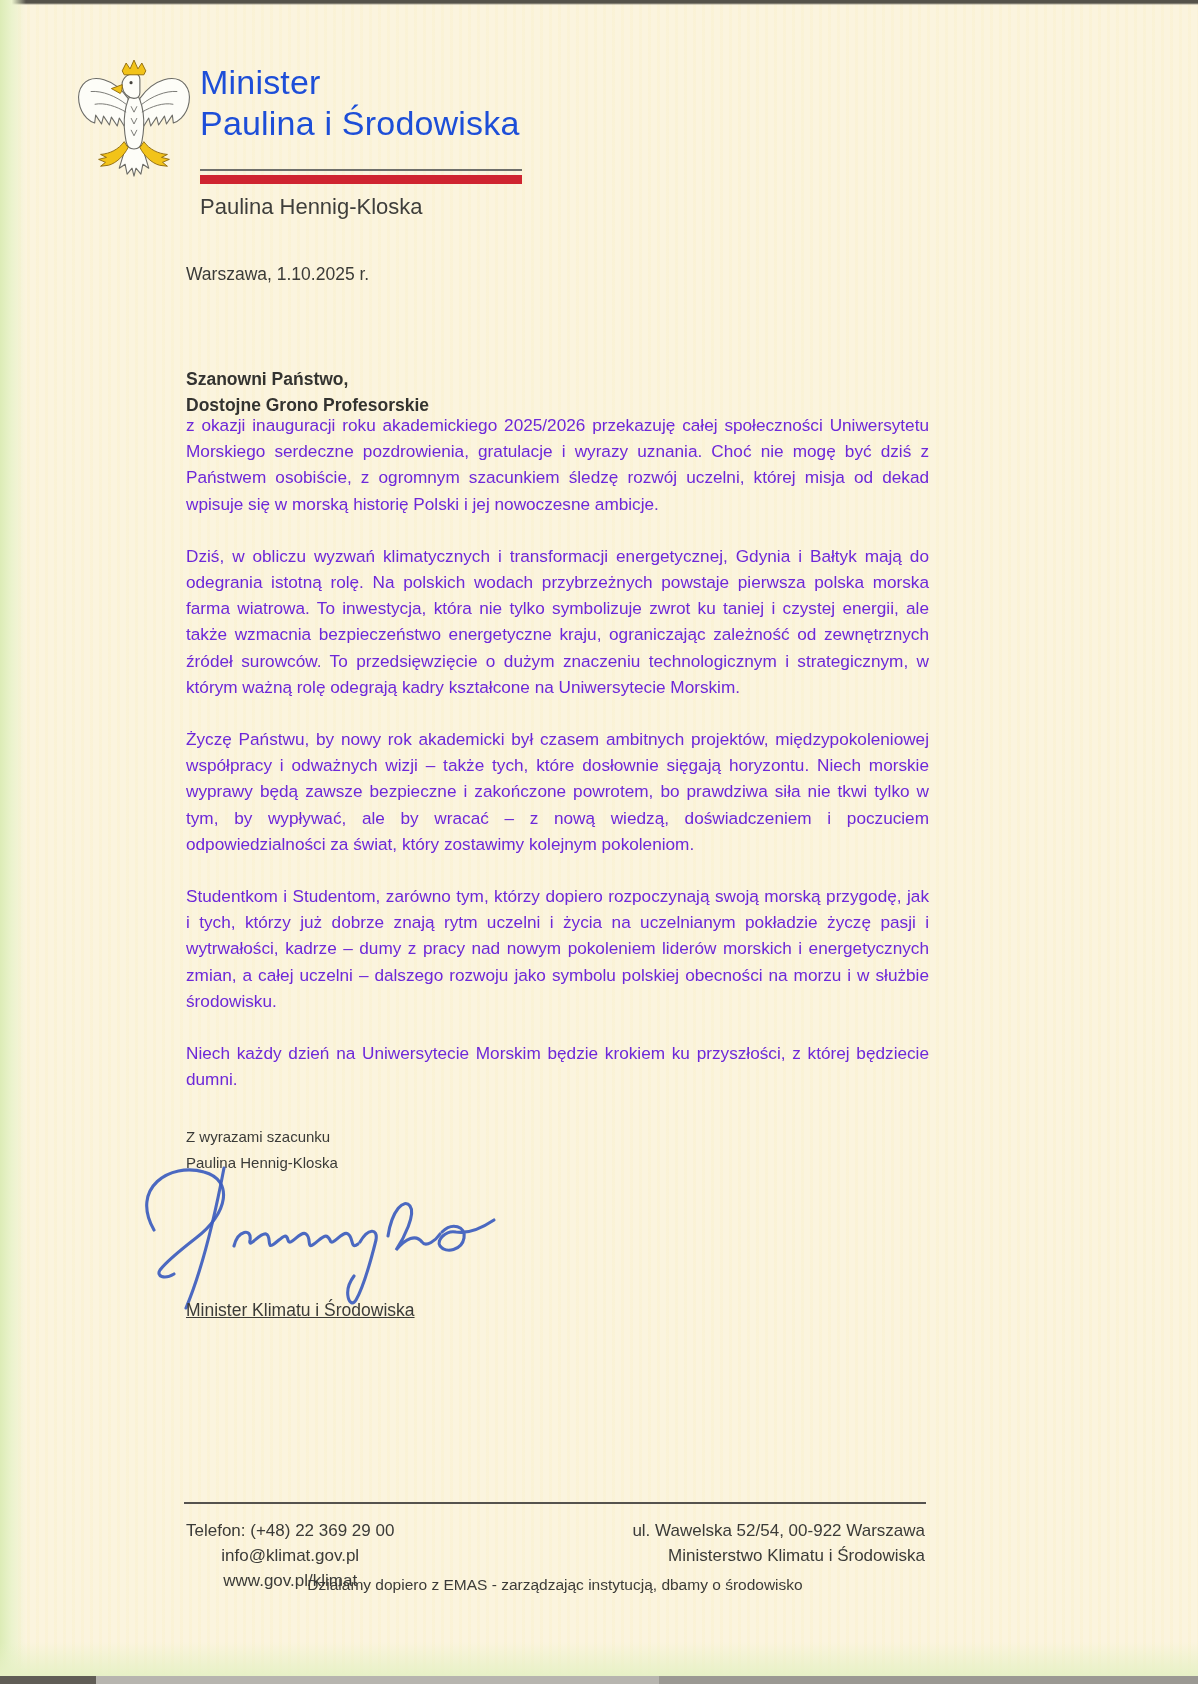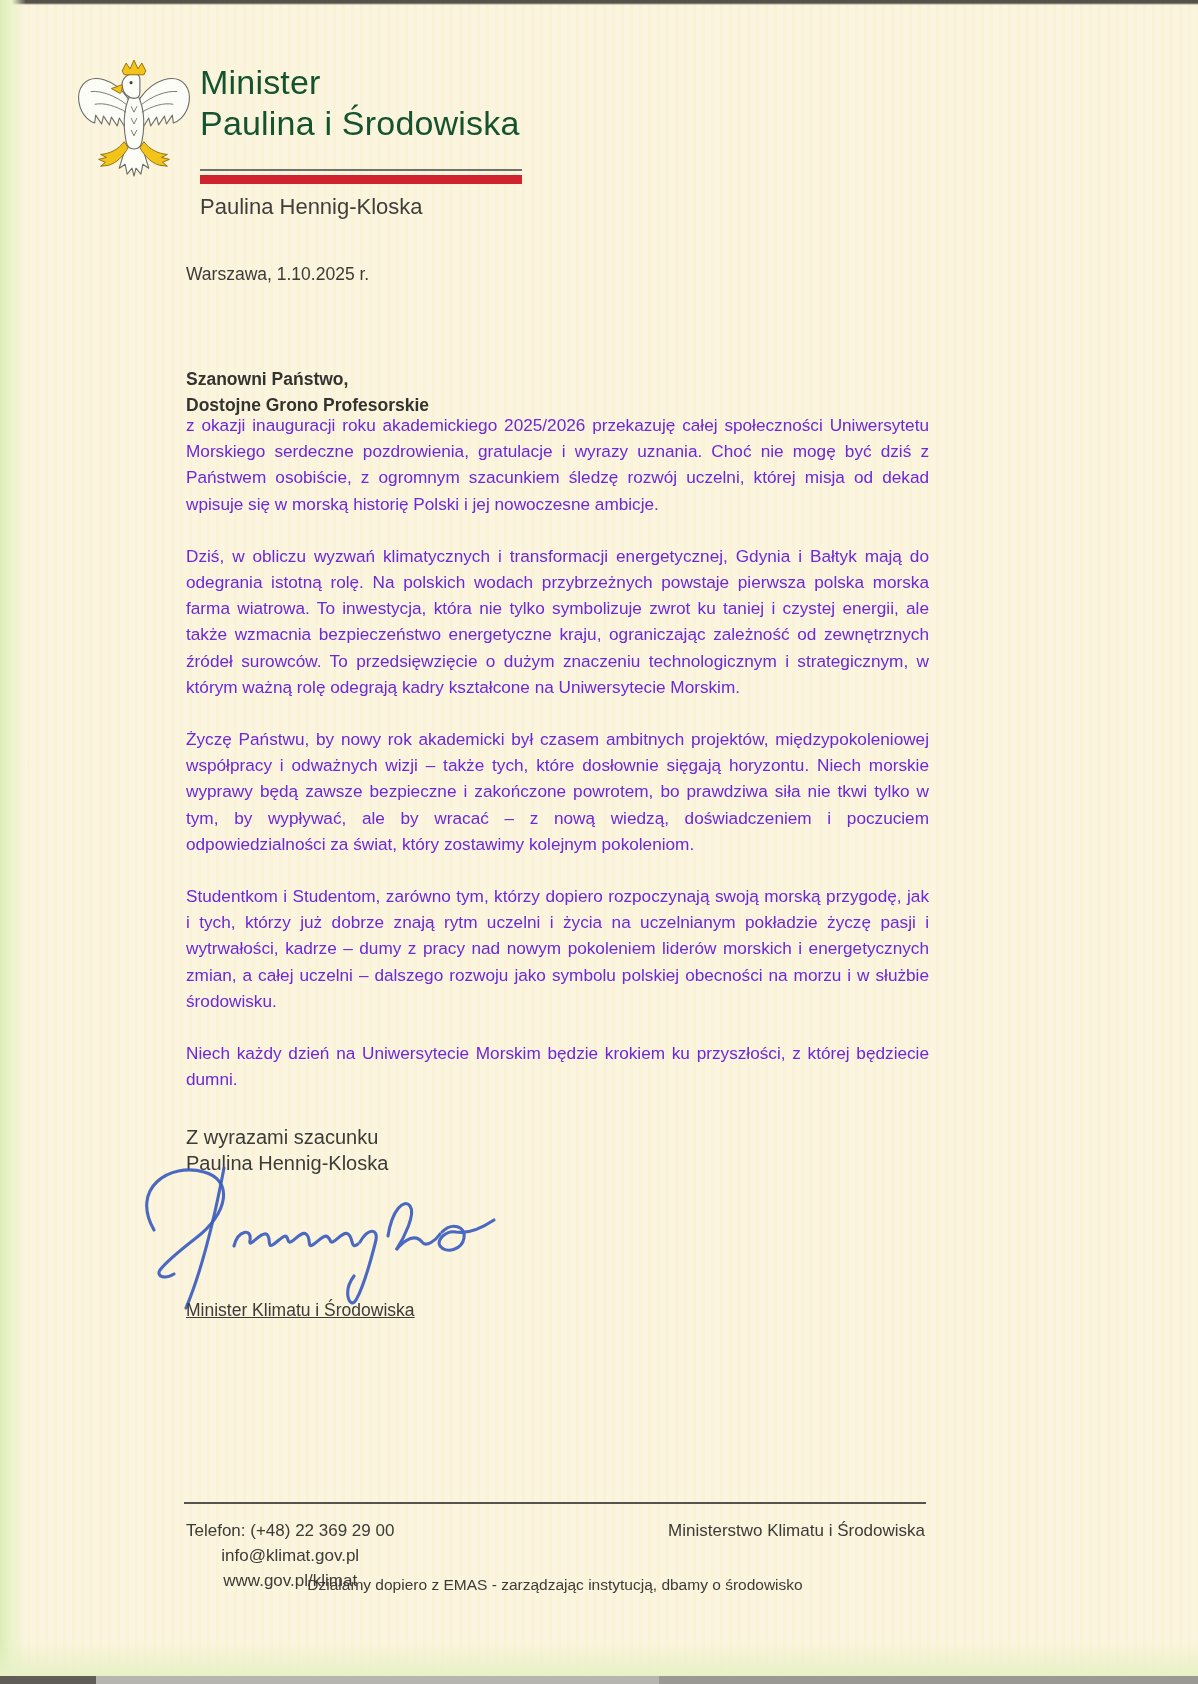--- a/index.html
+++ b/index.html
@@ -23,33 +23,33 @@
     background:linear-gradient(to right,#dcecb6 0%,#ebf3cd 45%,rgba(251,244,222,0) 100%);}
   .edge-bottom-green{position:absolute;left:0;bottom:8px;width:100%;height:34px;
     background:linear-gradient(to top,#e7f1c6,rgba(231,241,198,0));}
   .edge-bottom{position:absolute;left:0;bottom:0;width:100%;height:8px;
     background:linear-gradient(to right,#605d56 0 8%,#b7b5af 8% 55%,#9b9993 55% 100%);}
 
   .abs{position:absolute;}
 
   
   .coat{left:75px;top:56px;width:118px;height:132px;}
-  .ministry{left:200px;top:62px;line-height:41px;font-size:34px;color:#14532d;letter-spacing:.2px;}
+  .ministry{left:200px;top:62px;line-height:41px;font-size:34px;color:#1d4ed8;letter-spacing:.2px;}
   .rule-gray{left:200px;top:169px;width:322px;height:2px;background:#6e6e6a;}
   .bar-red{left:200px;top:175px;width:322px;height:9px;}
   .minister-name{left:200px;top:194px;font-size:22px;color:#3e3e3b;}
 
   .dateline{left:186px;top:264px;font-size:17.5px;}
 
   .salutation{left:186px;top:330px;font-size:17.5px;font-weight:700;line-height:26px;color:#333330;margin-top:36px;}
 
   .body-text{left:186px;top:412px;width:743px;font-size:17.2px;line-height:26.2px;text-align:justify;color:#6d28d9;}
   .body-text p{margin:0 0 26px 0;}
 
-  .closing{left:186px;top:1124px;font-size:20px;line-height:26px;}
+  .closing{left:186px;top:1124px;font-size:15px;line-height:26px;}
   .signer-title{left:186px;top:1300px;font-size:17.5px;text-decoration:underline;}
 
   .signature{left:126px;top:1158px;width:378px;height:152px;overflow:visible;}
   .signature path{fill:none;stroke:#3c5cbe;stroke-width:3.1;stroke-linecap:round;opacity:.92;}
 
   
   .foot-rule{left:184px;top:1502px;width:742px;height:2px;background:#55534e;}
   .foot-left{left:186px;top:1518px;font-size:17px;line-height:25px;text-align:center;}
   .foot-right{left:0;top:1518px;width:925px;text-align:right;font-size:17px;line-height:25px;}
   .foot-emas{left:184px;top:1576px;width:742px;text-align:center;font-size:15.5px;}
@@ -122,15 +122,16 @@
 
 <div class="abs signer-title">Minister Klimatu i Środowiska</div>
 
 <div class="abs foot-rule"></div>
 <div class="abs foot-left">
   <div>Telefon: (+48) 22 369 29 00</div>
   <div>info@klimat.gov.pl</div>
   <div>www.gov.pl/klimat</div>
 </div>
 <div class="abs foot-right">
+  <div>ul. Wawelska 52/54, 00-922 Warszawa</div>
   <div>Ministerstwo Klimatu i Środowiska</div>
 </div>
 <div class="abs foot-emas">Działamy dopiero z EMAS - zarządzając instytucją, dbamy o środowisko</div>
 
 </body></html>

